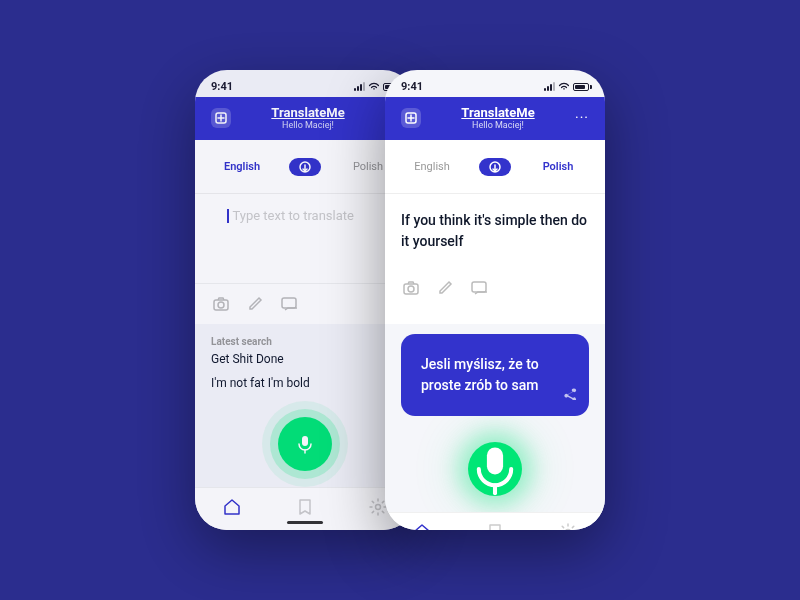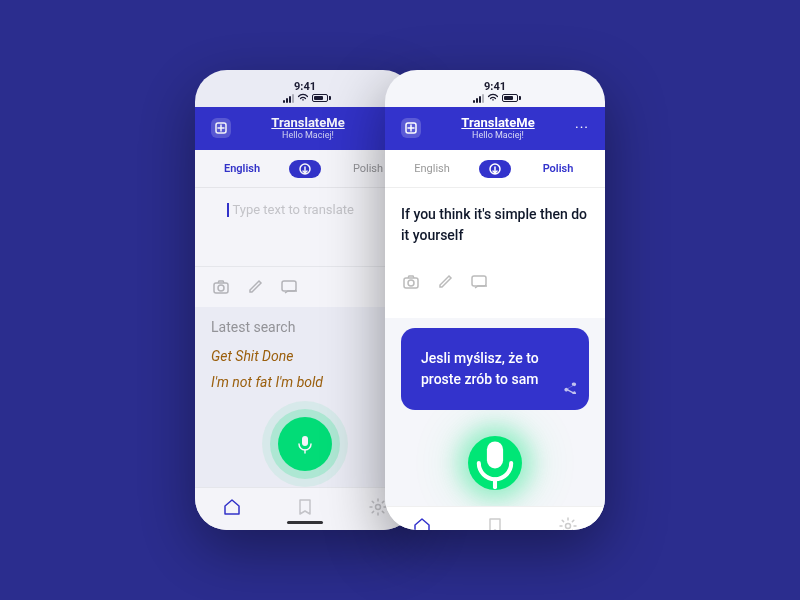--- a/index.html
+++ b/index.html
@@ -46,21 +46,20 @@
     }
 
     .status-bar {
       display: flex;
       justify-content: space-between;
       align-items: center;
       padding: 10px 16px 4px;
       font-size: 10px;
       font-weight: 600;
       color: #1a1a2e;
-      flex-direction: column;
     }
 
     .status-bar .time { font-weight: 700; font-size: 11px; }
     .status-icons { display: flex; gap: 3px; align-items: center; }
     .signal-bar {
       display: flex; gap: 1px; align-items: flex-end;
     }
     .signal-bar span {
       width: 2px; background: #1a1a2e; border-radius: 1px;
     }
@@ -105,21 +104,21 @@
     .app-subtitle { font-size: 9px; opacity: 0.8; }
 
     .app-header .more-btn {
       font-size: 14px; color: white; letter-spacing: 1px;
     }
 
     .tab-bar {
       display: flex;
       align-items: center;
       background: white;
-      padding: 8px 0;
+      padding: 16px 0;
       border-bottom: 1px solid #eee;
     }
 
     .tab-item {
       flex: 1;
       text-align: center;
       font-size: 11px;
       color: #999;
       padding: 4px 0;
     }
@@ -175,29 +174,29 @@
     }
 
     .action-icon svg { width: 16px; height: 16px; stroke: #bbb; fill: none; stroke-width: 1.5; }
 
     .latest-search {
       padding: 12px 16px 6px;
       background: #f5f6fa;
     }
 
     .latest-label {
-      font-size: 14px; color: #999; font-weight: 400; margin-bottom: 8px;
+      font-size: 10px; color: #999; font-weight: 700; 
     }
 
     .search-item {
       display: flex; justify-content: space-between; align-items: center;
       padding: 5px 0;
     }
 
-    .search-text { font-size: 14px; color: #a16207; font-style: italic; }
+    .search-text { font-size: 12px; color: #0f172a; }
 
     .star { font-size: 12px; }
     .star.filled { color: #3333cc; }
     .star.outline { color: #ddd; }
 
     .mic-btn-container {
       display: flex; justify-content: center; align-items: center;
       padding: 16px 0;
       background: #f5f6fa;
     }

